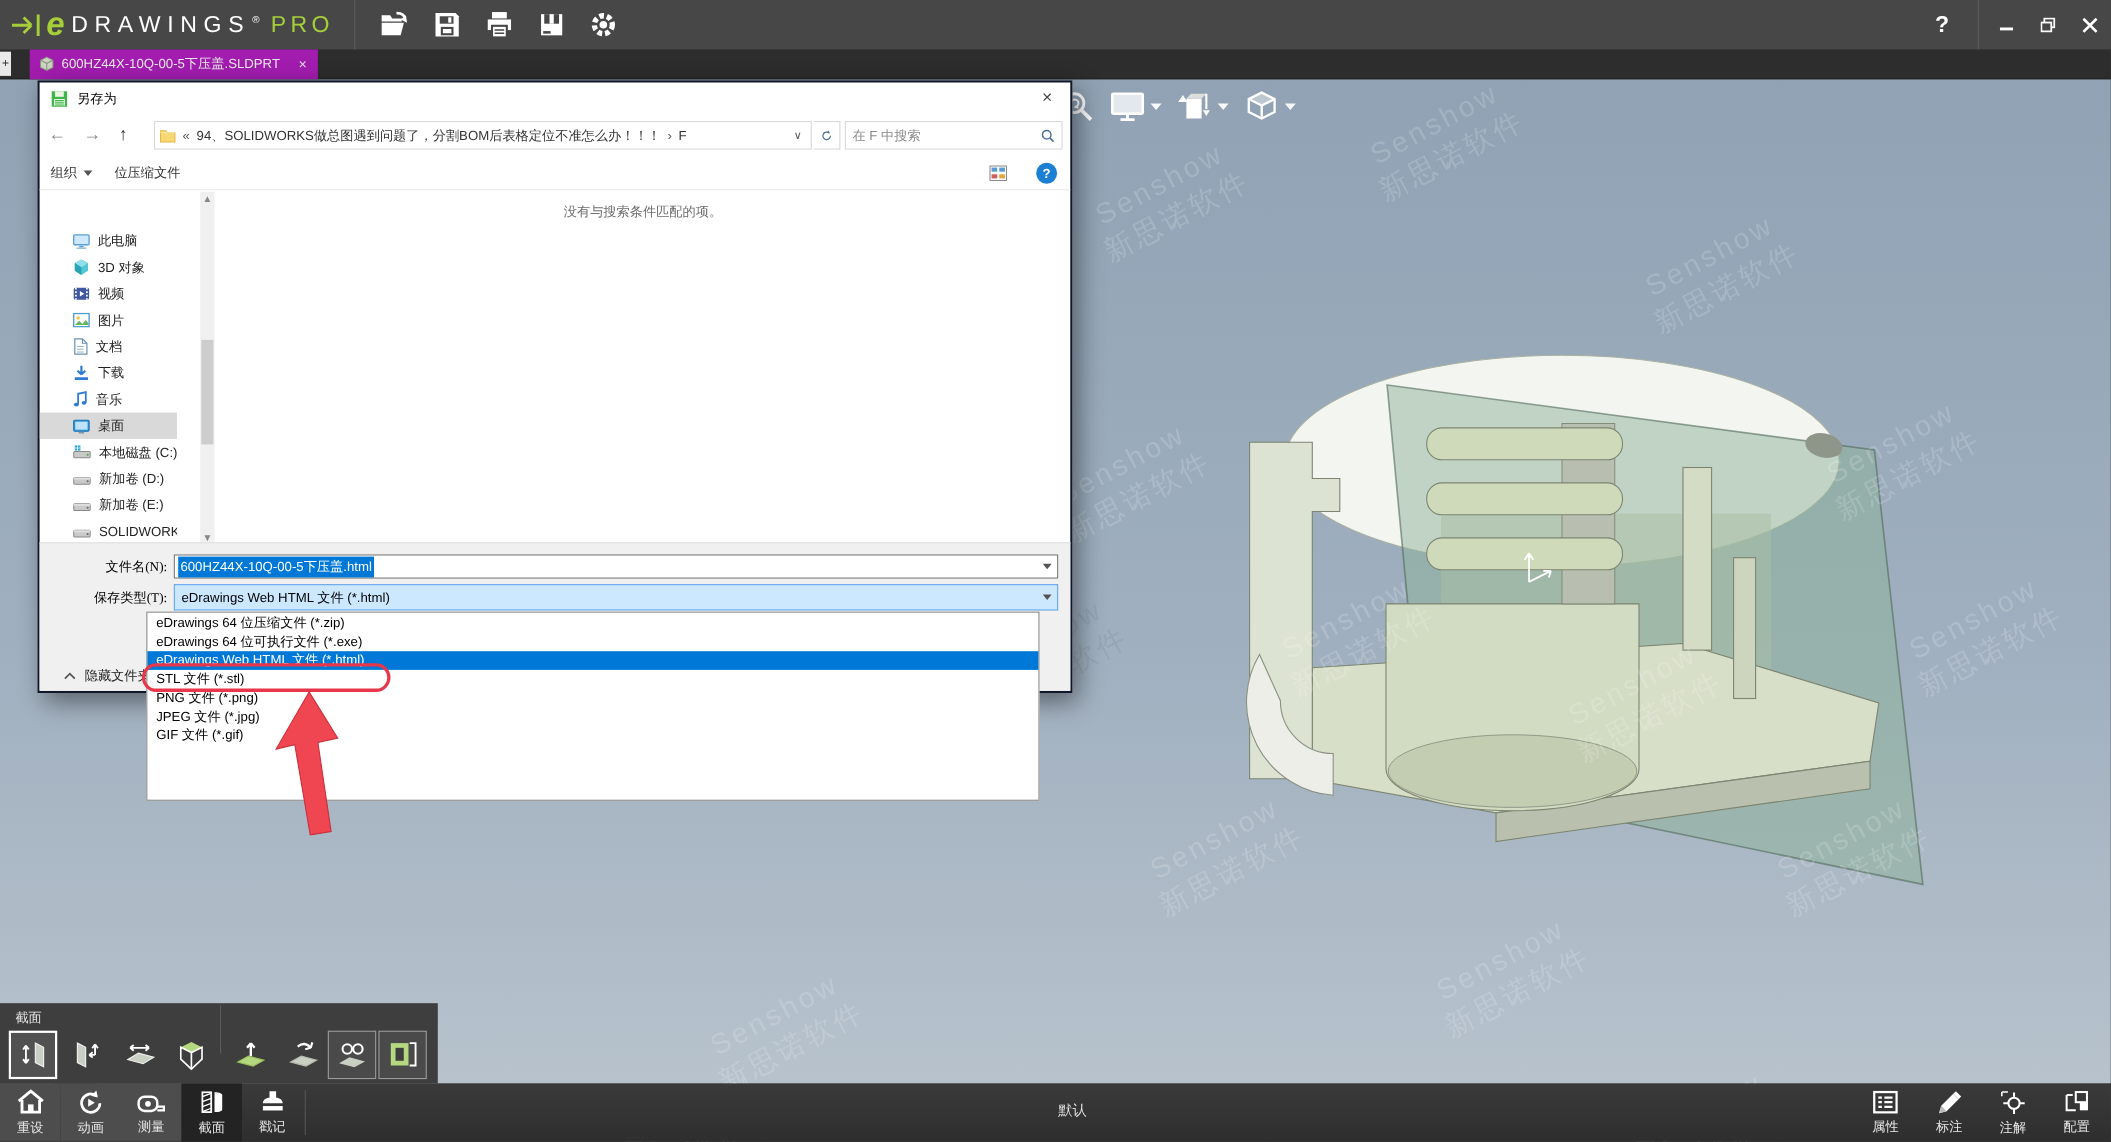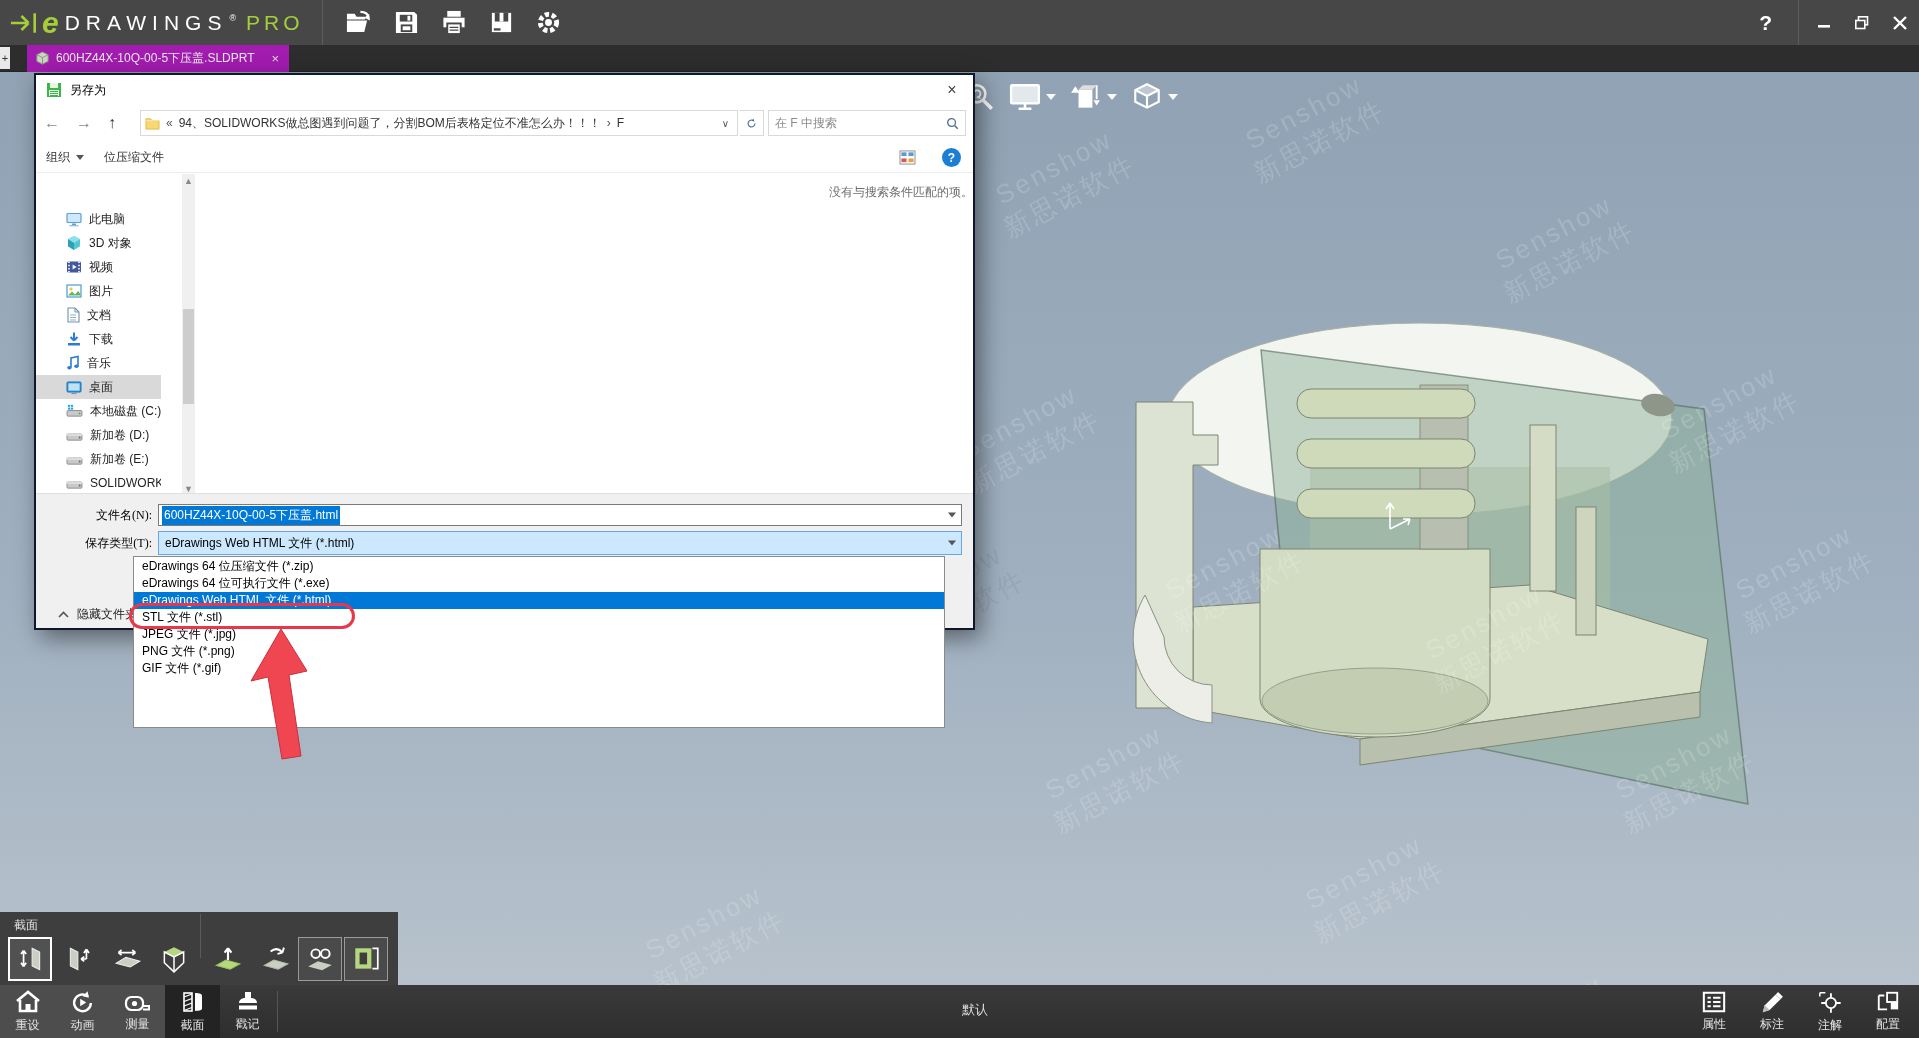--- a/index.html
+++ b/index.html
@@ -68,21 +68,21 @@
 
   #dlg-body{position:absolute;left:0;top:99px;right:0;height:322px;overflow:hidden;}
   #side-list{position:absolute;left:0;top:33px;width:125px;bottom:0;overflow:hidden;}
   .side-item{display:flex;align-items:center;gap:7px;height:24px;padding-left:30px;white-space:nowrap;}
   .side-item.sel{background:#d9d9d9;}
   .side-item.clip{height:13px;overflow:hidden;}
   .side-label{font-size:12px;color:#222;}
   #side-scroll{position:absolute;left:146px;top:0;width:13px;bottom:0;background:#f0f0f0;}
   #side-scroll .arr{position:absolute;left:0;width:13px;height:14px;color:#888;font-size:9px;text-align:center;line-height:14px;}
   #side-scroll .thumb{position:absolute;left:1px;top:135px;width:11px;height:95px;background:#cdcdcd;}
-  #empty-msg{position:absolute;left:160px;right:0;top:10px;text-align:right;color:#6d6d6d;font-size:12px;}
+  #empty-msg{position:absolute;left:160px;right:0;top:10px;text-align:center;color:#6d6d6d;font-size:12px;}
 
   #dlg-bottom{position:absolute;left:0;bottom:0;right:0;height:135px;background:#f0f0f0;border-top:1px solid #e0e0e0;}
   .frow{position:absolute;left:0;right:0;display:flex;align-items:center;}
   .flabel{width:122px;text-align:right;padding-right:6px;font-size:12px;color:#000;font-family:Liberation Serif, serif;}
   #fn-field{position:relative;width:804px;height:22px;background:#fff;border:1px solid #7a7a7a;display:flex;align-items:center;padding:0 18px 0 3px;}
   #fn-field .seltext{background:#0078d7;color:#fff;font-size:12px;padding:1px 2px;white-space:nowrap;}
   .combo-chev{position:absolute;right:5px;top:50%;transform:translateY(-50%);width:0;height:0;border-left:4px solid transparent;border-right:4px solid transparent;border-top:5px solid #555;}
   #ft-combo{position:relative;width:804px;height:24px;background:#cce8ff;border:1px solid #66a7e8;display:flex;align-items:center;padding:0 18px 0 6px;font-size:12px;color:#000;}
   #hide-folders{position:absolute;left:16px;top:530px;display:flex;align-items:center;gap:8px;background:none;border:none;font-size:12px;color:#222;}
 
@@ -620,22 +620,22 @@
       </span>
       <span>隐藏文件夹</span>
     </button>
   </section>
 
   <div id="dropdown">
       <div class="dd-item">eDrawings 64 位压缩文件 (*.zip)</div>
       <div class="dd-item">eDrawings 64 位可执行文件 (*.exe)</div>
       <div class="dd-item sel">eDrawings Web HTML 文件 (*.html)</div>
       <div class="dd-item">STL 文件 (*.stl)</div>
+      <div class="dd-item">PNG 文件 (*.png)</div>
       <div class="dd-item">JPEG 文件 (*.jpg)</div>
-      <div class="dd-item">PNG 文件 (*.png)</div>
       <div class="dd-item">GIF 文件 (*.gif)</div>
     </div>
   <div id="red-outline"></div>
   <svg id="red-arrow" width="100" height="140" viewBox="0 0 100 140">
     <polygon points="44,2 14,54 31,50 45,132 64,129 52,48 70,44" fill="#ef4651" stroke="#c9303c" stroke-width="1"></polygon>
   </svg>
 
   <div id="section-panel">
     <div id="sp-title">截面</div>
     <div id="sp-tools">

